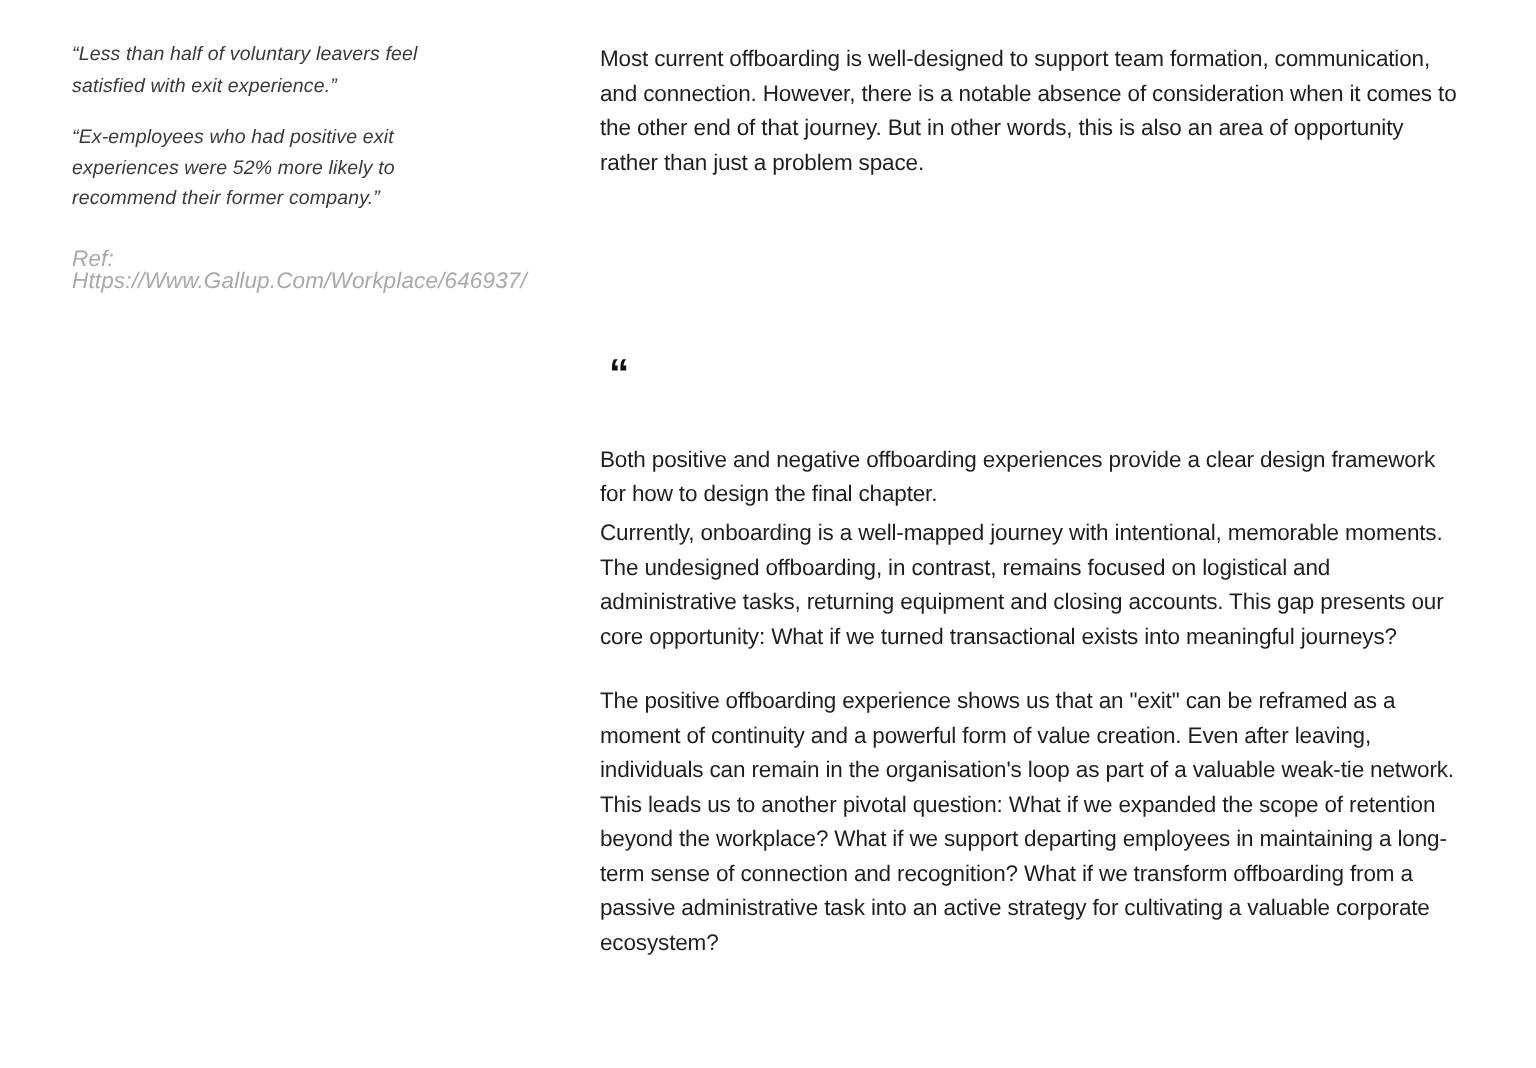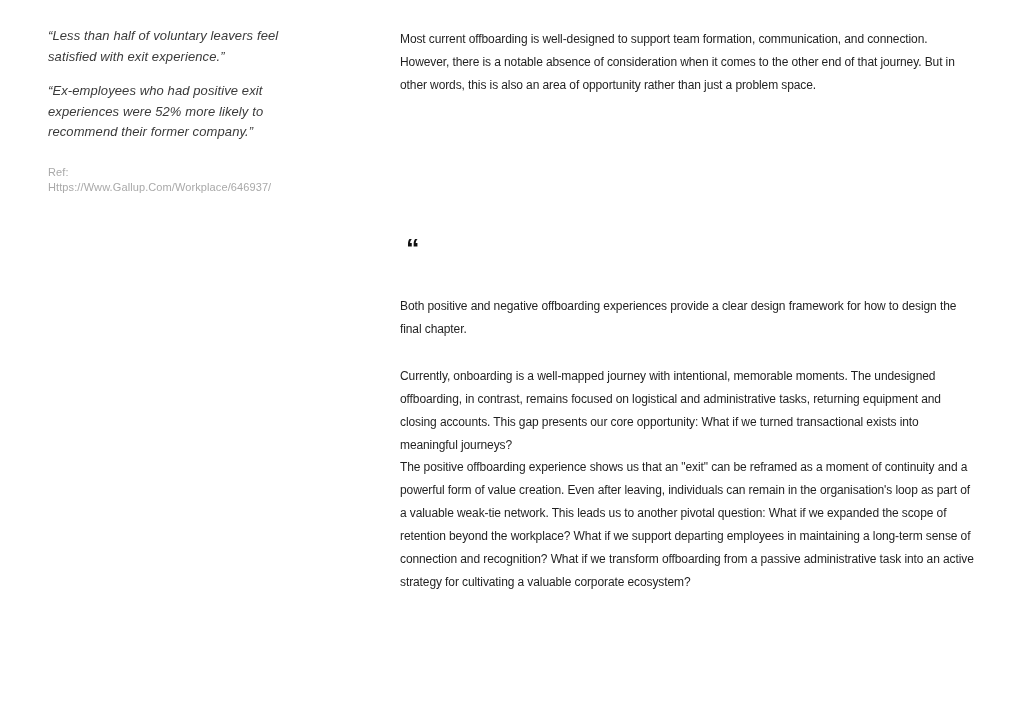--- a/index.html
+++ b/index.html
@@ -26,46 +26,47 @@
   .sidebar-quote {
     font-size: 13px;
     font-style: italic;
     line-height: 20.5px;
     color: #3a3a3a;
     margin: 0 0 14px 0;
     letter-spacing: 0.1px;
   }
   .sidebar-ref {
     margin-top: 22px;
-    font-size: 11px;
+    font-size: 15px;
+    font-style: italic;
     line-height: 15px;
     color: #a9a9a9;
     letter-spacing: 0.1px;
   }
 
   
   .main-col {
     position: absolute;
     left: 400px;
     top: 0;
     width: 580px;
   }
   .para {
     position: absolute;
     left: 0;
     width: 578px;
-    font-size: 12px;
+    font-size: 15px;
     line-height: 23px;
     color: #1f1f1f;
     letter-spacing: -0.1px;
     margin: 0;
   }
   .para-intro   { top: 28px; }
   .para-frame   { top: 295px; }
-  .para-current { top: 365px; }
+  .para-current { top: 344px; }
   .para-final   { top: 456px; }
 
   
   .pull-quote {
     position: absolute;
     left: -34px;
     top: 218px;
     width: 615px;
     display: flex;
     align-items: flex-start;

